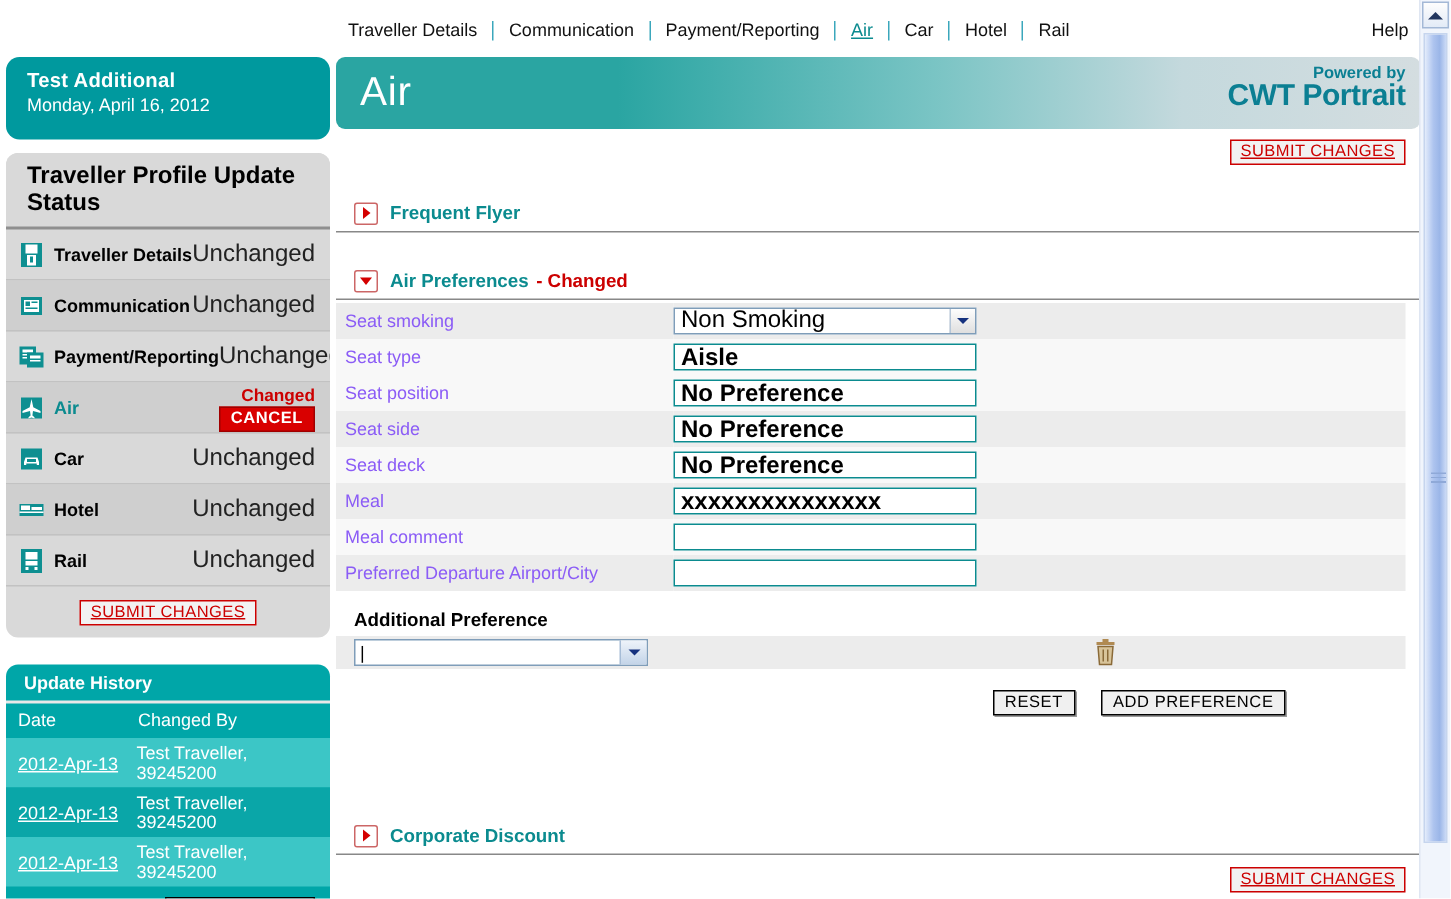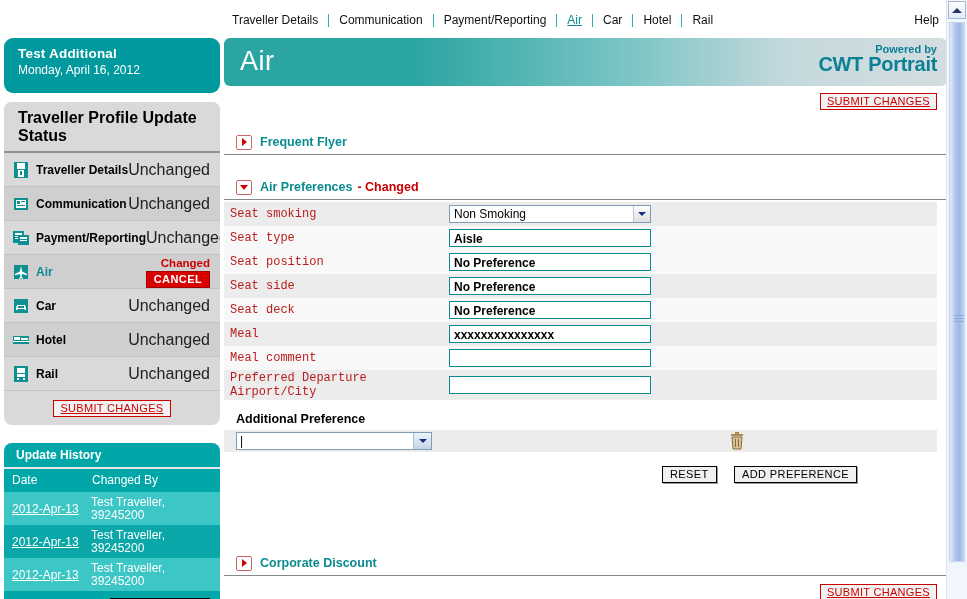--- a/index.html
+++ b/index.html
@@ -129,41 +129,41 @@
   }
   .tri-right { width: 0; height: 0; border-left: 5px solid #d40000; border-top: 4px solid transparent; border-bottom: 4px solid transparent; }
   .tri-down  { width: 0; height: 0; border-top: 5px solid #d40000; border-left: 4px solid transparent; border-right: 4px solid transparent; }
   .section-head .stitle { font-size: 12.5px; font-weight: bold; color: #0b8b8f; cursor: pointer; }
   .section-head .schanged { font-size: 12.5px; font-weight: bold; color: #cc0000; margin-left: 5px; }
 
   
   .form-table { width: 713px; margin-top: 2px; border-collapse: collapse; }
   .form-table tr { height: 22px; }
   .form-table td.lbl {
-    width: 218px; font-size: 12px; padding-left: 6px; color: #b91c1c;
-    background: #ececec; height: 22px; font-family: Liberation Mono, monospace;
+    width: 218px; font-size: 12px; padding-left: 6px; color: #8b5cf6;
+    background: #ececec; height: 22px;
   }
   .form-table tr.odd td.lbl { background: #ececec; }
   .form-table tr.even td.lbl { background: #f8f8f8; }
   .form-table td.fld { width: 205px; padding: 0; }
   .form-table tr.odd td.fld, .form-table tr.odd td.pad { background: #ececec; }
   .form-table tr.even td.fld, .form-table tr.even td.pad { background: #f8f8f8; }
 
   .valbox {
     border: 1px solid #0b8b8f; background: #fff; height: 18px; line-height: 18px;
-    font-size: 12px; font-weight: bold; padding-left: 4px; box-sizing: border-box;
+    font-size: 16px; font-weight: bold; padding-left: 4px; box-sizing: border-box;
     width: 202px;
   }
   .valbox.empty { font-weight: normal; }
 
   .selbox {
     position: relative; width: 202px; height: 18px; border: 1px solid #7f9db9;
     background: #fff; box-sizing: border-box; cursor: pointer;
   }
-  .selbox .stext { font-size: 12px; line-height: 16px; padding-left: 4px; color: #000; }
+  .selbox .stext { font-size: 16px; line-height: 16px; padding-left: 4px; color: #000; }
   .selbox .sarrow {
     position: absolute; right: 0; top: 0; width: 16px; height: 16px;
     background: linear-gradient(#fdfdfd, #dfdfdf); border-left: 1px solid #b5c6d8;
     display: flex; align-items: center; justify-content: center;
   }
   .sarrow i { width: 0; height: 0; border-top: 4px solid #15317e; border-left: 4px solid transparent; border-right: 4px solid transparent; display:block; }
 
   .addpref-title { font-weight: bold; font-size: 12.5px; margin: 12px 0 4px 12px; }
   .addpref-row { position: relative; height: 22px; width: 713px; background: #ececec; }
   .addpref-sel {

